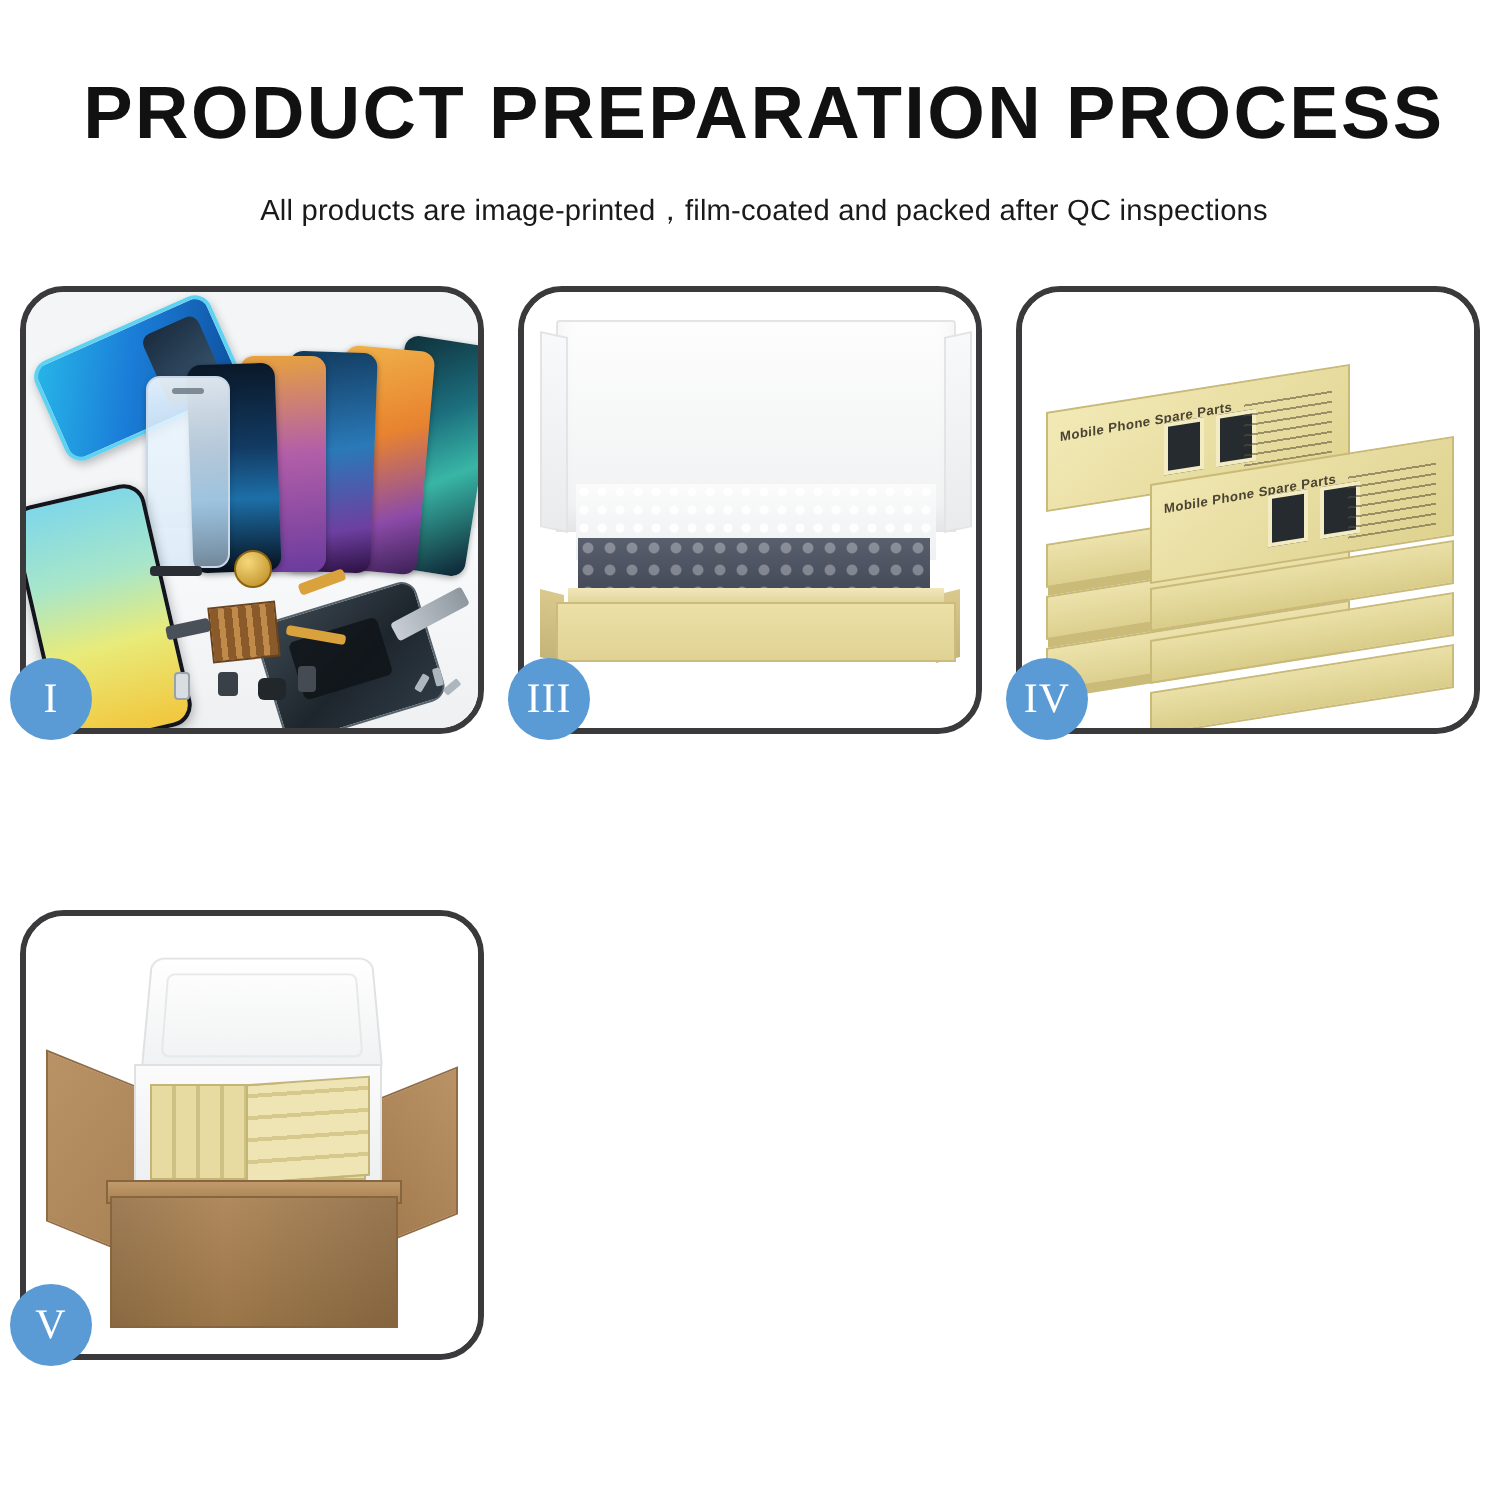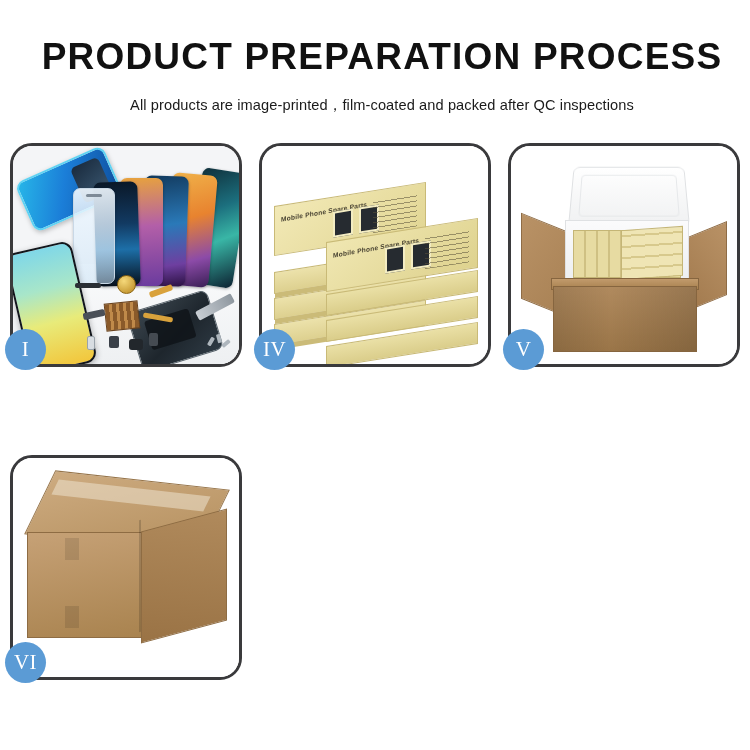--- a/index.html
+++ b/index.html
@@ -518,20 +518,32 @@
         <div class="screws">
             <i></i>
             <i></i>
             <i></i>
           </div>
       </div>
       <div class="badge">I</div>
     </div>
 
 
+    <div class="panel">
+      <div class="panel-inner p3">
+        <div class="b3-lid"></div>
+        <div class="b3-foam"></div>
+        <div class="b3-content"></div>
+        <div class="b3-sidel"></div>
+        <div class="b3-sider"></div>
+        <div class="b3-rim"></div>
+        <div class="b3-front"></div>
+      </div>
+      <div class="badge">III</div>
+    </div>
 
     <div class="panel">
       <div class="panel-inner p4">
         <div class="stack">
           <div class="sbox sb-a"></div>
           <div class="sbox sb-b"></div>
           <div class="sbox sb-c"></div>
           <div class="sbox2 sb-d"></div>
           <div class="sbox2 sb-e"></div>
           <div class="sbox2 sb-f"></div>
@@ -561,27 +573,15 @@
         <div class="c5-foam-lid"></div>
         <div class="c5-foam-box"></div>
         <div class="c5-goods"></div>
         <div class="c5-goods2"></div>
         <div class="c5-rim"></div>
         <div class="c5-body"></div>
       </div>
       <div class="badge">V</div>
     </div>
 
-    <div class="panel">
-      <div class="panel-inner p6">
-        <div class="c6-top"></div>
-        <div class="c6-tape"></div>
-        <div class="c6-front"></div>
-        <div class="c6-side"></div>
-        <div class="c6-edge"></div>
-        <div class="c6-seam-a"></div>
-        <div class="c6-seam-b"></div>
-      </div>
-      <div class="badge">VI</div>
-    </div>
 
   </div>
 </div>
 
 </body></html>

